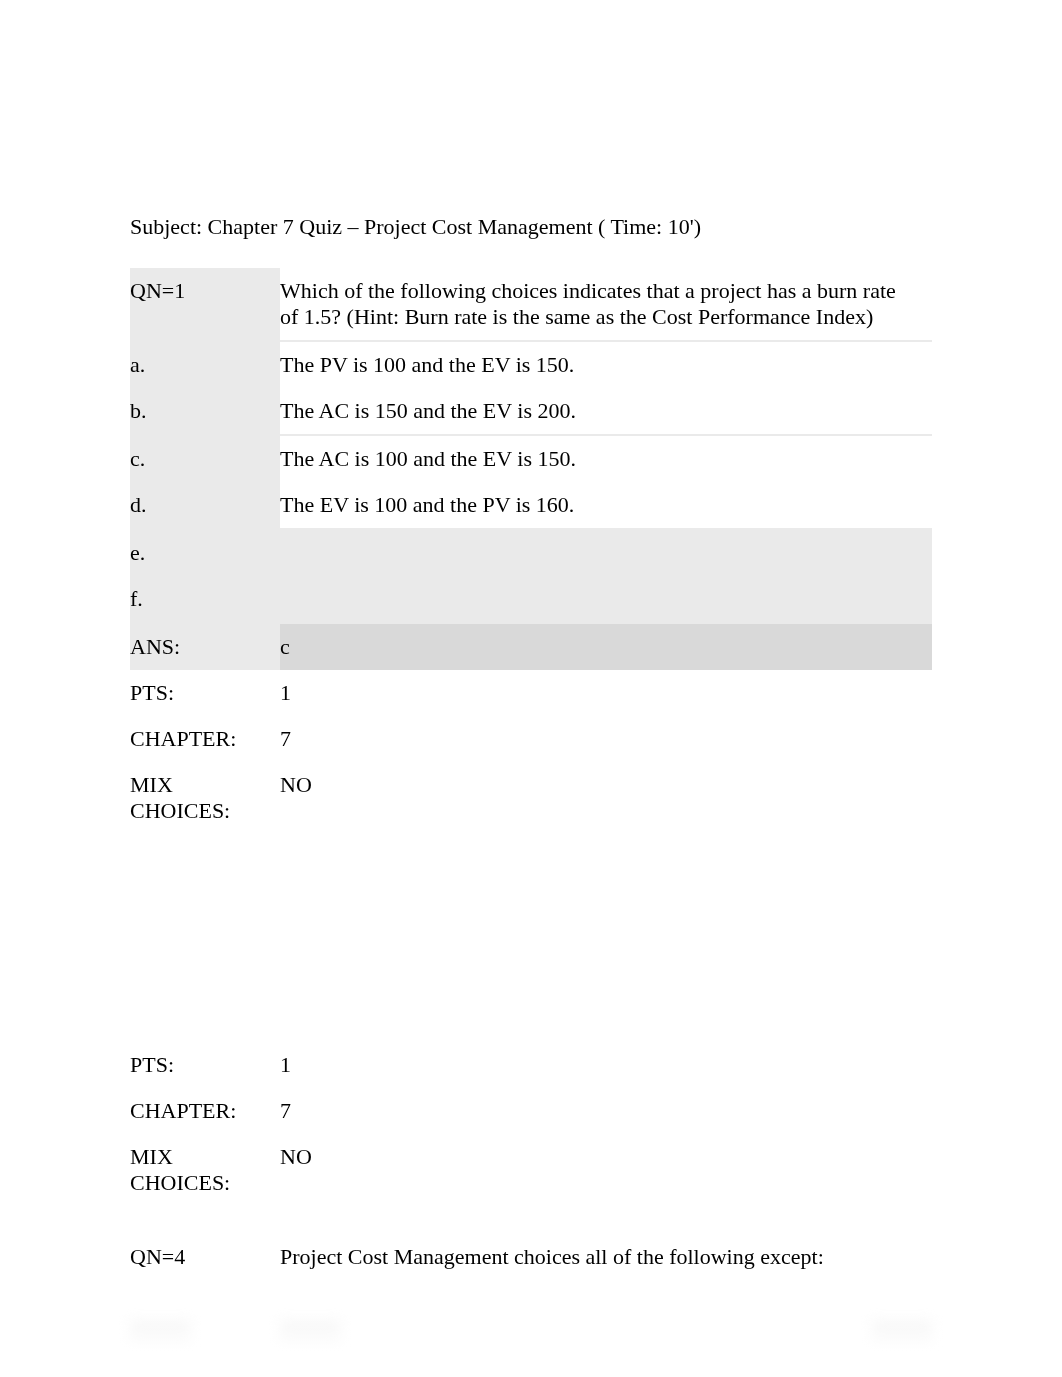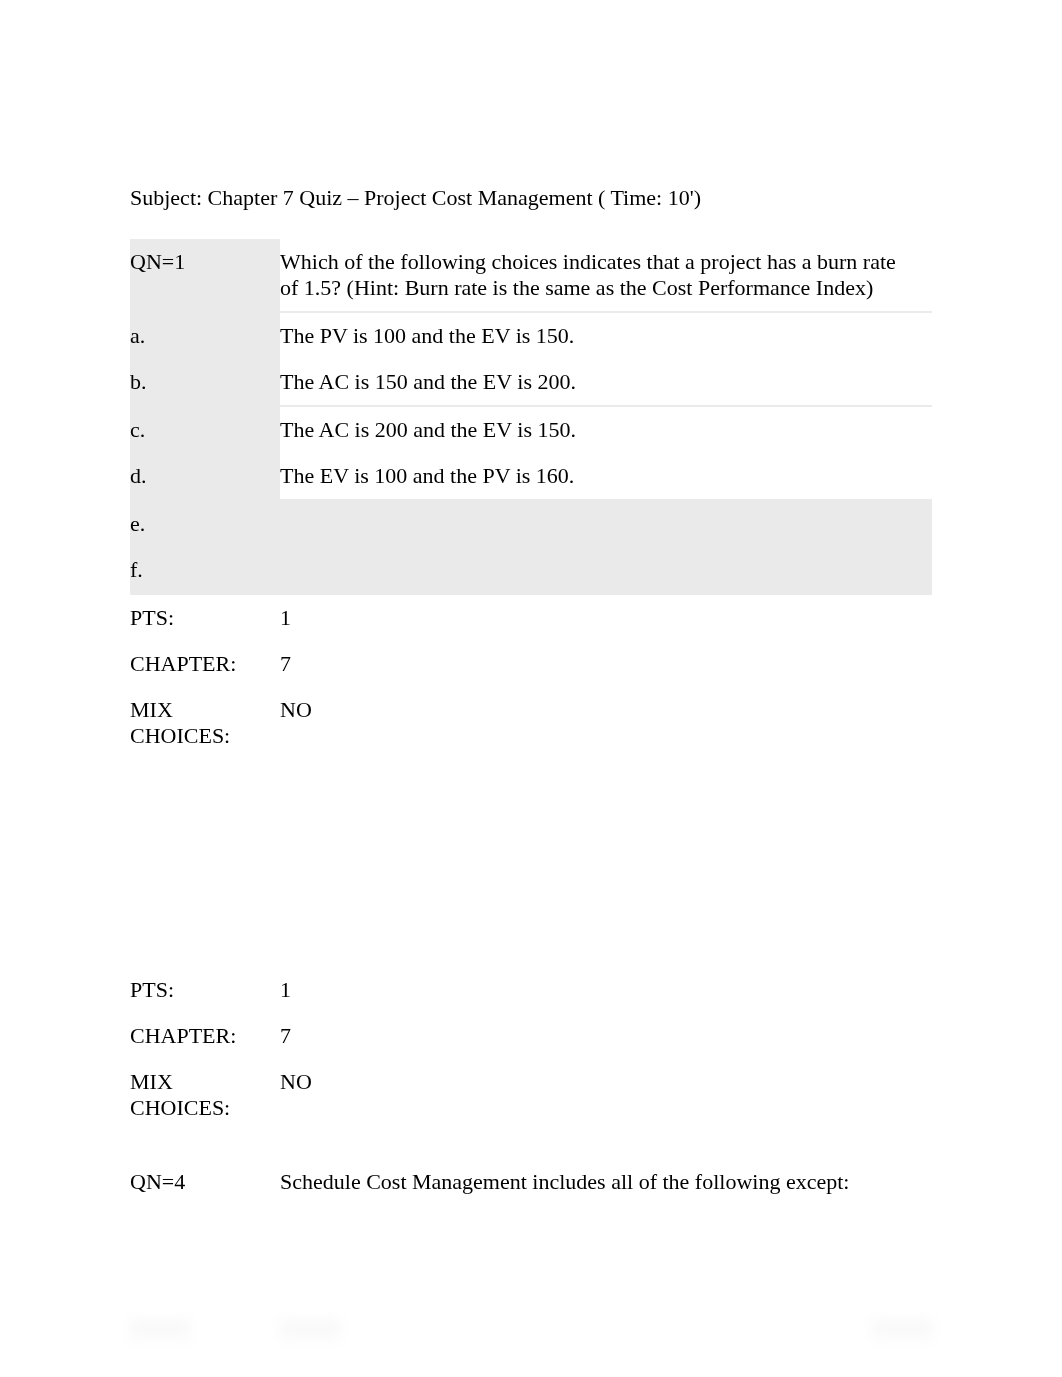--- a/index.html
+++ b/index.html
@@ -8,20 +8,21 @@
       height: 1377px;
       background: #ffffff;
       font-family: "Times New Roman", Times, serif;
       font-size: 22px;
       color: #000000;
       padding: 185px 130px 0 130px;
       position: relative;
     }
     .header-line {
       margin-bottom: 4px;
+      margin-top: 29px;
     }
     .header-block {
       margin-bottom: 28px;
     }
     .q-table {
       border-collapse: collapse;
       width: 100%;
       margin-bottom: 28px;
     }
     .q-table td {
@@ -86,21 +87,21 @@
   <tr>
     <td class="col-label hl">b.</td>
     <td>The AC is 150 and the EV is 200.</td>
   </tr>
   <tr class="row-spacer">
         <td class="hl"></td>
         <td class="hl"></td>
       </tr>
   <tr>
     <td class="col-label hl">c.</td>
-    <td>The AC is 200 and the EV is 150.</td>
+    <td>The AC is 100 and the EV is 150.</td>
   </tr>
   <tr>
     <td class="col-label hl">d.</td>
     <td>The EV is 100 and the PV is 160.</td>
   </tr>
   <tr class="row-spacer">
         <td class="hl"></td>
         <td class="hl"></td>
       </tr>
   <tr>
@@ -108,20 +109,24 @@
     <td class="hl"></td>
   </tr>
   <tr>
     <td class="col-label hl">f.</td>
     <td class="hl"></td>
   </tr>
   <tr class="row-spacer">
         <td class="hl"></td>
         <td class="hl"></td>
       </tr>
+  <tr>
+    <td class="col-label hl">ANS:</td>
+    <td class="answer-cell">c</td>
+  </tr>
   <tr>
     <td class="col-label">PTS:</td>
     <td>1</td>
   </tr>
   <tr>
     <td class="col-label">CHAPTER:</td>
     <td>7</td>
   </tr>
   <tr>
     <td class="col-label">
@@ -154,21 +159,21 @@
     </td>
     <td>NO</td>
   </tr>
 </tbody>
   </table>
 
 <table class="q-table">
   <tbody>
       <tr>
     <td class="col-label">QN=4</td>
-    <td>Schedule Cost Management includes all of the following except:</td>
+    <td>Project Cost Management choices all of the following except:</td>
   </tr>
 </tbody>
   </table>
 
 <div class="side-blur left"></div>
 <div class="side-blur mid"></div>
 <div class="side-blur right"></div>
 <div class="blur-strip"></div>
 
 </body></html>

